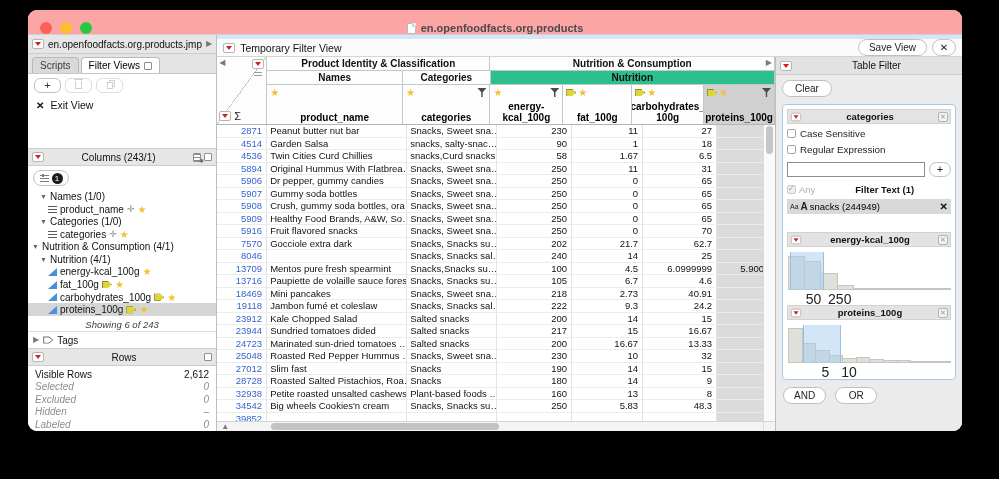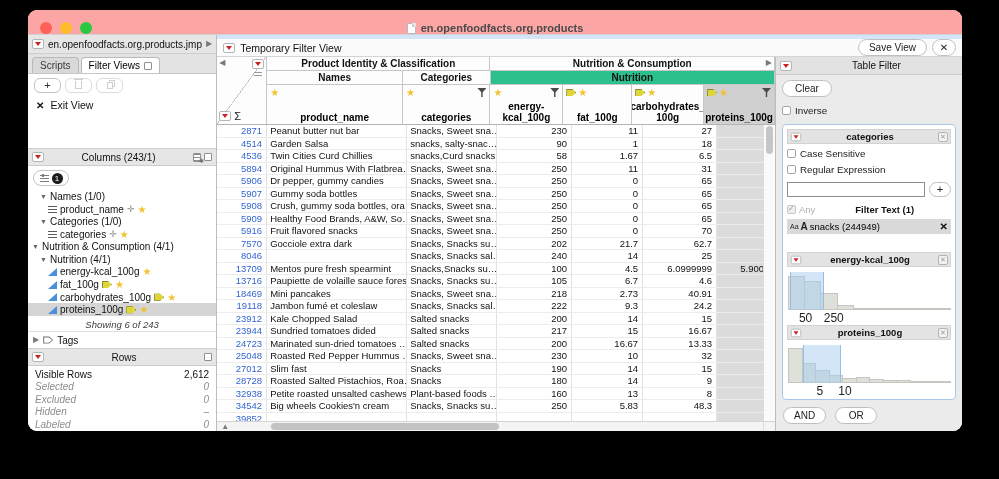--- a/index.html
+++ b/index.html
@@ -148,21 +148,21 @@
   .ftlabel{flex:1;text-align:center;font-weight:bold;font-size:9.5px;color:#111}
   .termrow{background:#d9d9d9;height:15px;display:flex;align-items:center;gap:2px;padding:0 3px}
   .aa{font-size:7px;color:#222}
   .bigA{font-size:10px;font-weight:bold;color:#222}
   .term{flex:1;font-size:9.5px;overflow:hidden;white-space:nowrap}
   .termx{font-weight:bold;font-size:10px;color:#111}
   .fspace{height:12px}
   .histwrap{position:relative;height:38px;margin:2px 1px 0;display:flex;align-items:flex-end}
   .hbar{flex:1;background:#dde1d9;border:1px solid #c3c7bf;margin-right:-1px}
   .hselbox{position:absolute;top:0;bottom:0;background:rgba(168,205,242,.5);border-left:1px solid #9cbce0;border-right:1px solid #9cbce0}
-  .ticks{position:relative;height:12px;margin:0 9px;font-size:12px;color:#222}
+  .ticks{position:relative;height:12px;margin:0 16px;font-size:14px;color:#222}
   .tick{position:absolute;top:1px}
   .andor{display:flex;gap:9px;padding-left:1px}
   .andor .pill{min-width:42px}
 </style>
 </head>
 <body>
 
 <div class="window">
   <div class="titlebar">
     <div class="lights">
@@ -657,24 +657,20 @@
           </div>
         </div>
 
         <aside class="fpanel">
           <div class="fphead">
             <span class="rtri"></span>
             <span class="t">Table Filter</span>
           </div>
           <div class="fbody">
             <span class="pill clearbtn">Clear</span>
-            <div class="cbrow">
-              <span class="chk"></span>
-              <span>Inverse</span>
-            </div>
             <div class="bluebox">
               <div class="fsec-head">
                 <span class="rtri"></span>
                 <span class="t">categories</span>
                 <span class="closebox">✕</span>
               </div>
               <div class="cbrow">
                 <span class="chk"></span>
                 <span>Case Sensitive</span>
               </div>

